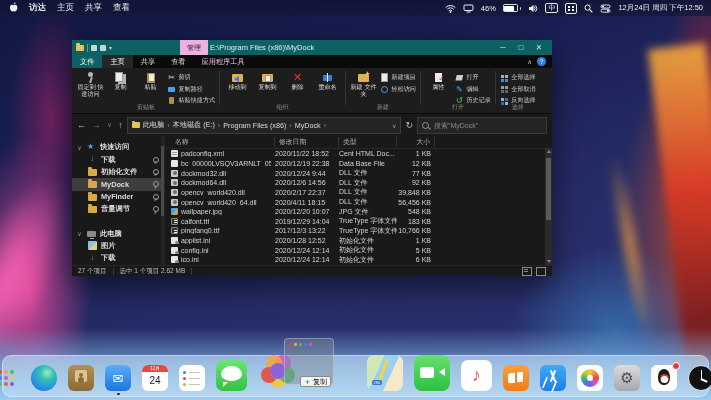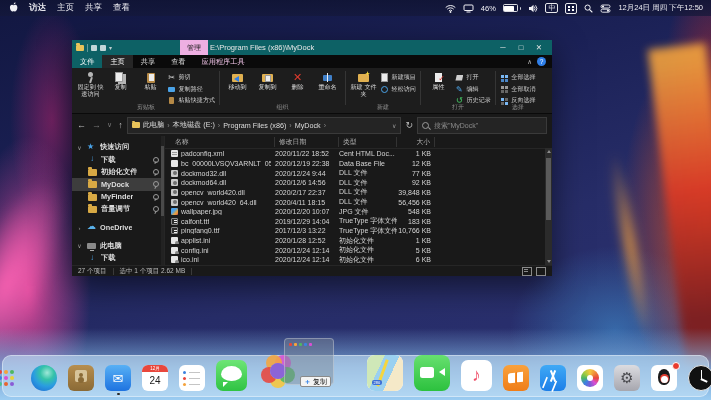--- a/index.html
+++ b/index.html
@@ -553,30 +553,29 @@
           <span class="si si-folder"></span>
           <span class="slabel">MyFinder</span>
           <span class="spin"></span>
         </div>
         <div class="srow l1">
           <span class="si si-folder"></span>
           <span class="slabel">音量调节</span>
           <span class="spin"></span>
         </div>
         <div class="sgap"></div>
-        <div class="srow l0">
-          <span class="chev">›</span>
-          <span class="si si-cloud"></span>
-          <span class="slabel">OneDrive</span>
-        </div>
         <div class="sgap"></div>
         <div class="srow l0">
           <span class="chev">∨</span>
           <span class="si si-pc"></span>
           <span class="slabel">此电脑</span>
+        </div>
+        <div class="srow l1">
+          <span class="si si-picture"></span>
+          <span class="slabel">图片</span>
         </div>
         <div class="srow l1">
           <span class="si si-download"></span>
           <span class="slabel">下载</span>
         </div>
       </div>
     <div class="list">
       <div class="lheader" id="lheader">
           <span class="hc hc0">名称</span>
           <span class="hc hc1">修改日期</span>

